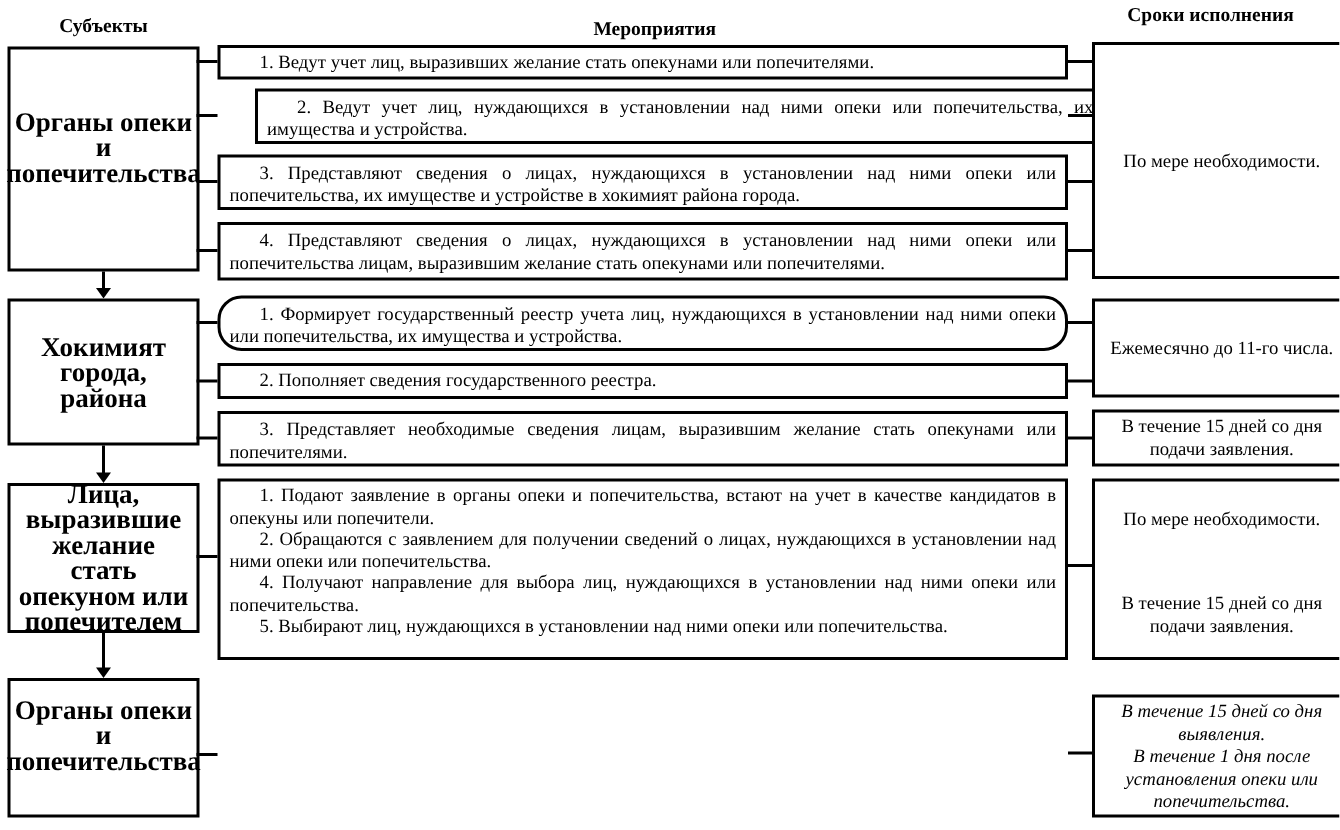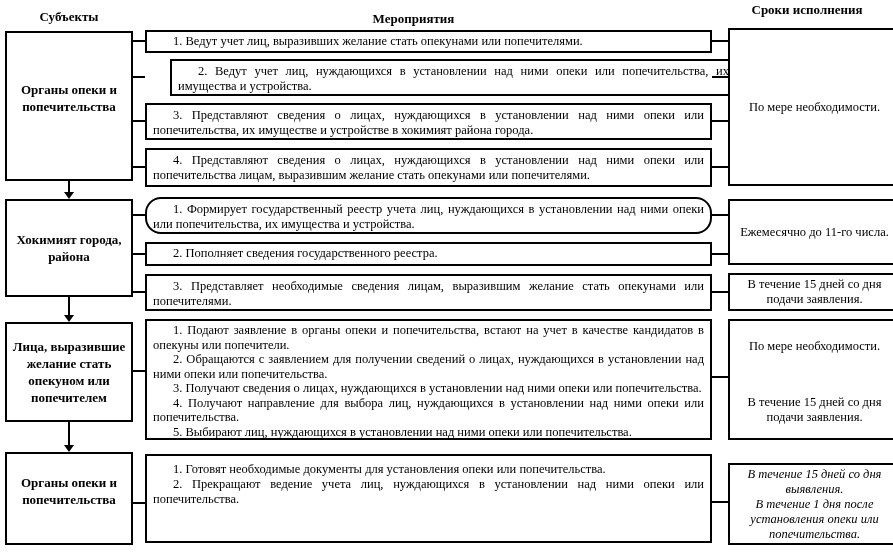--- a/index.html
+++ b/index.html
@@ -9,21 +9,21 @@
     overflow:hidden;
   }
   .colhead{
     position:absolute;text-align:center;font-weight:bold;font-size:13px;
   }
   .box{
     position:absolute;border:2px solid #000;background:#fff;box-sizing:border-box;
   }
   .subject{
     left:5px;width:128px;display:flex;align-items:center;justify-content:center;
-    text-align:center;font-weight:bold;font-size:13px;line-height:17px;padding:2px 5px;
+    text-align:center;font-weight:bold;font-size:18px;line-height:17px;padding:2px 5px;
   }
   .activity{
     left:145px;width:567px;font-size:12.5px;line-height:15px;padding:3px 6px;font-family:Liberation Serif, serif;
   }
   .para{text-align:justify;text-indent:20px;}
   .para + .para{margin-top:0;}
   .deadline{
     left:728px;width:173px;font-size:12.5px;line-height:15px;text-align:center;
   }
   .dl-center{display:flex;flex-direction:column;align-items:center;justify-content:center;padding:2px 6px;}
@@ -36,21 +36,21 @@
   }
   .tight{line-height:14.5px;padding:2px 6px;}
   .gap-top{margin-top:8px;}
 </style>
 </head>
 <body>
 
 <div class="canvas">
 
   <div class="colhead" style="left:5px;top:9px;width:128px;">Субъекты</div>
-  <div class="colhead" style="left:130px;top:11px;width:567px;">Мероприятия</div>
+  <div class="colhead" style="left:153px;top:11px;width:567px;">Мероприятия</div>
   <div class="colhead" style="left:728px;top:2px;width:158px;">Сроки исполнения</div>
 
   <div class="box subject" style="top:31px;height:150px;padding-bottom:18px;">Органы опеки и попечительства</div>
 
   <div class="box activity" style="top:30px;height:23px;padding-top:2px;">
     <div class="para">1. Ведут учет лиц, выразивших желание стать опекунами или попечителями.</div>
   </div>
   <div class="box activity" style="top:59px;height:37px;margin-left:25px;">
     <div class="para">2. Ведут учет лиц, нуждающихся в установлении над ними опеки или попечительства, их имущества и устройства.</div>
   </div>
@@ -104,42 +104,37 @@
   <div class="hl" style="left:712px;top:291px;width:16px;"></div>
 
   <div class="vl" style="left:68px;top:297px;height:19px;"></div>
   <div class="arrowhead" style="left:64px;top:315px;"></div>
 
   <div class="box subject" style="top:322px;height:100px;">Лица, выразившие желание стать опекуном или попечителем</div>
 
   <div class="box activity tight" style="top:319px;height:121px;">
     <div class="para">1. Подают заявление в органы опеки и попечительства, встают на учет в качестве кандидатов в опекуны или попечители.</div>
     <div class="para">2. Обращаются с заявлением для получении сведений о лицах, нуждающихся в установлении над ними опеки или попечительства.</div>
-    <div class="para">3. Получают сведения о лицах, нуждающихся в установлении над ними опеки или попечительства.</div>
     <div class="para">4. Получают направление для выбора лиц, нуждающихся в установлении над ними опеки или попечительства.</div>
     <div class="para">5. Выбирают лиц, нуждающихся в установлении над ними опеки или попечительства.</div>
   </div>
 
   <div class="box deadline" style="top:319px;height:121px;padding:2px 6px;">
     <div style="margin-top:16px;">По мере необходимости.</div>
     <div style="margin-top:41px;">В течение 15 дней со дня подачи заявления.</div>
   </div>
 
   <div class="hl" style="left:131px;top:370px;width:14px;"></div>
   <div class="hl" style="left:712px;top:376px;width:16px;"></div>
 
   <div class="vl" style="left:68px;top:422px;height:24px;"></div>
   <div class="arrowhead" style="left:64px;top:445px;"></div>
 
   <div class="box subject" style="top:452px;height:93px;padding-bottom:18px;">Органы опеки и попечительства</div>
 
-  <div class="box activity" style="top:454px;height:89px;padding-top:6px;">
-    <div class="para">1. Готовят необходимые документы для установления опеки или попечительства.</div>
-    <div class="para gap-top">2. Прекращают ведение учета лиц, нуждающихся в установлении над ними опеки или попечительства.</div>
-  </div>
 
   <div class="box deadline dl-center" style="top:463px;height:82px;font-style:italic;">
     <div>В течение 15 дней со дня выявления.</div>
     <div>В течение 1 дня после установления опеки или попечительства.</div>
   </div>
 
   <div class="hl" style="left:131px;top:502px;width:14px;"></div>
   <div class="hl" style="left:712px;top:501px;width:16px;"></div>
 
 </div>

